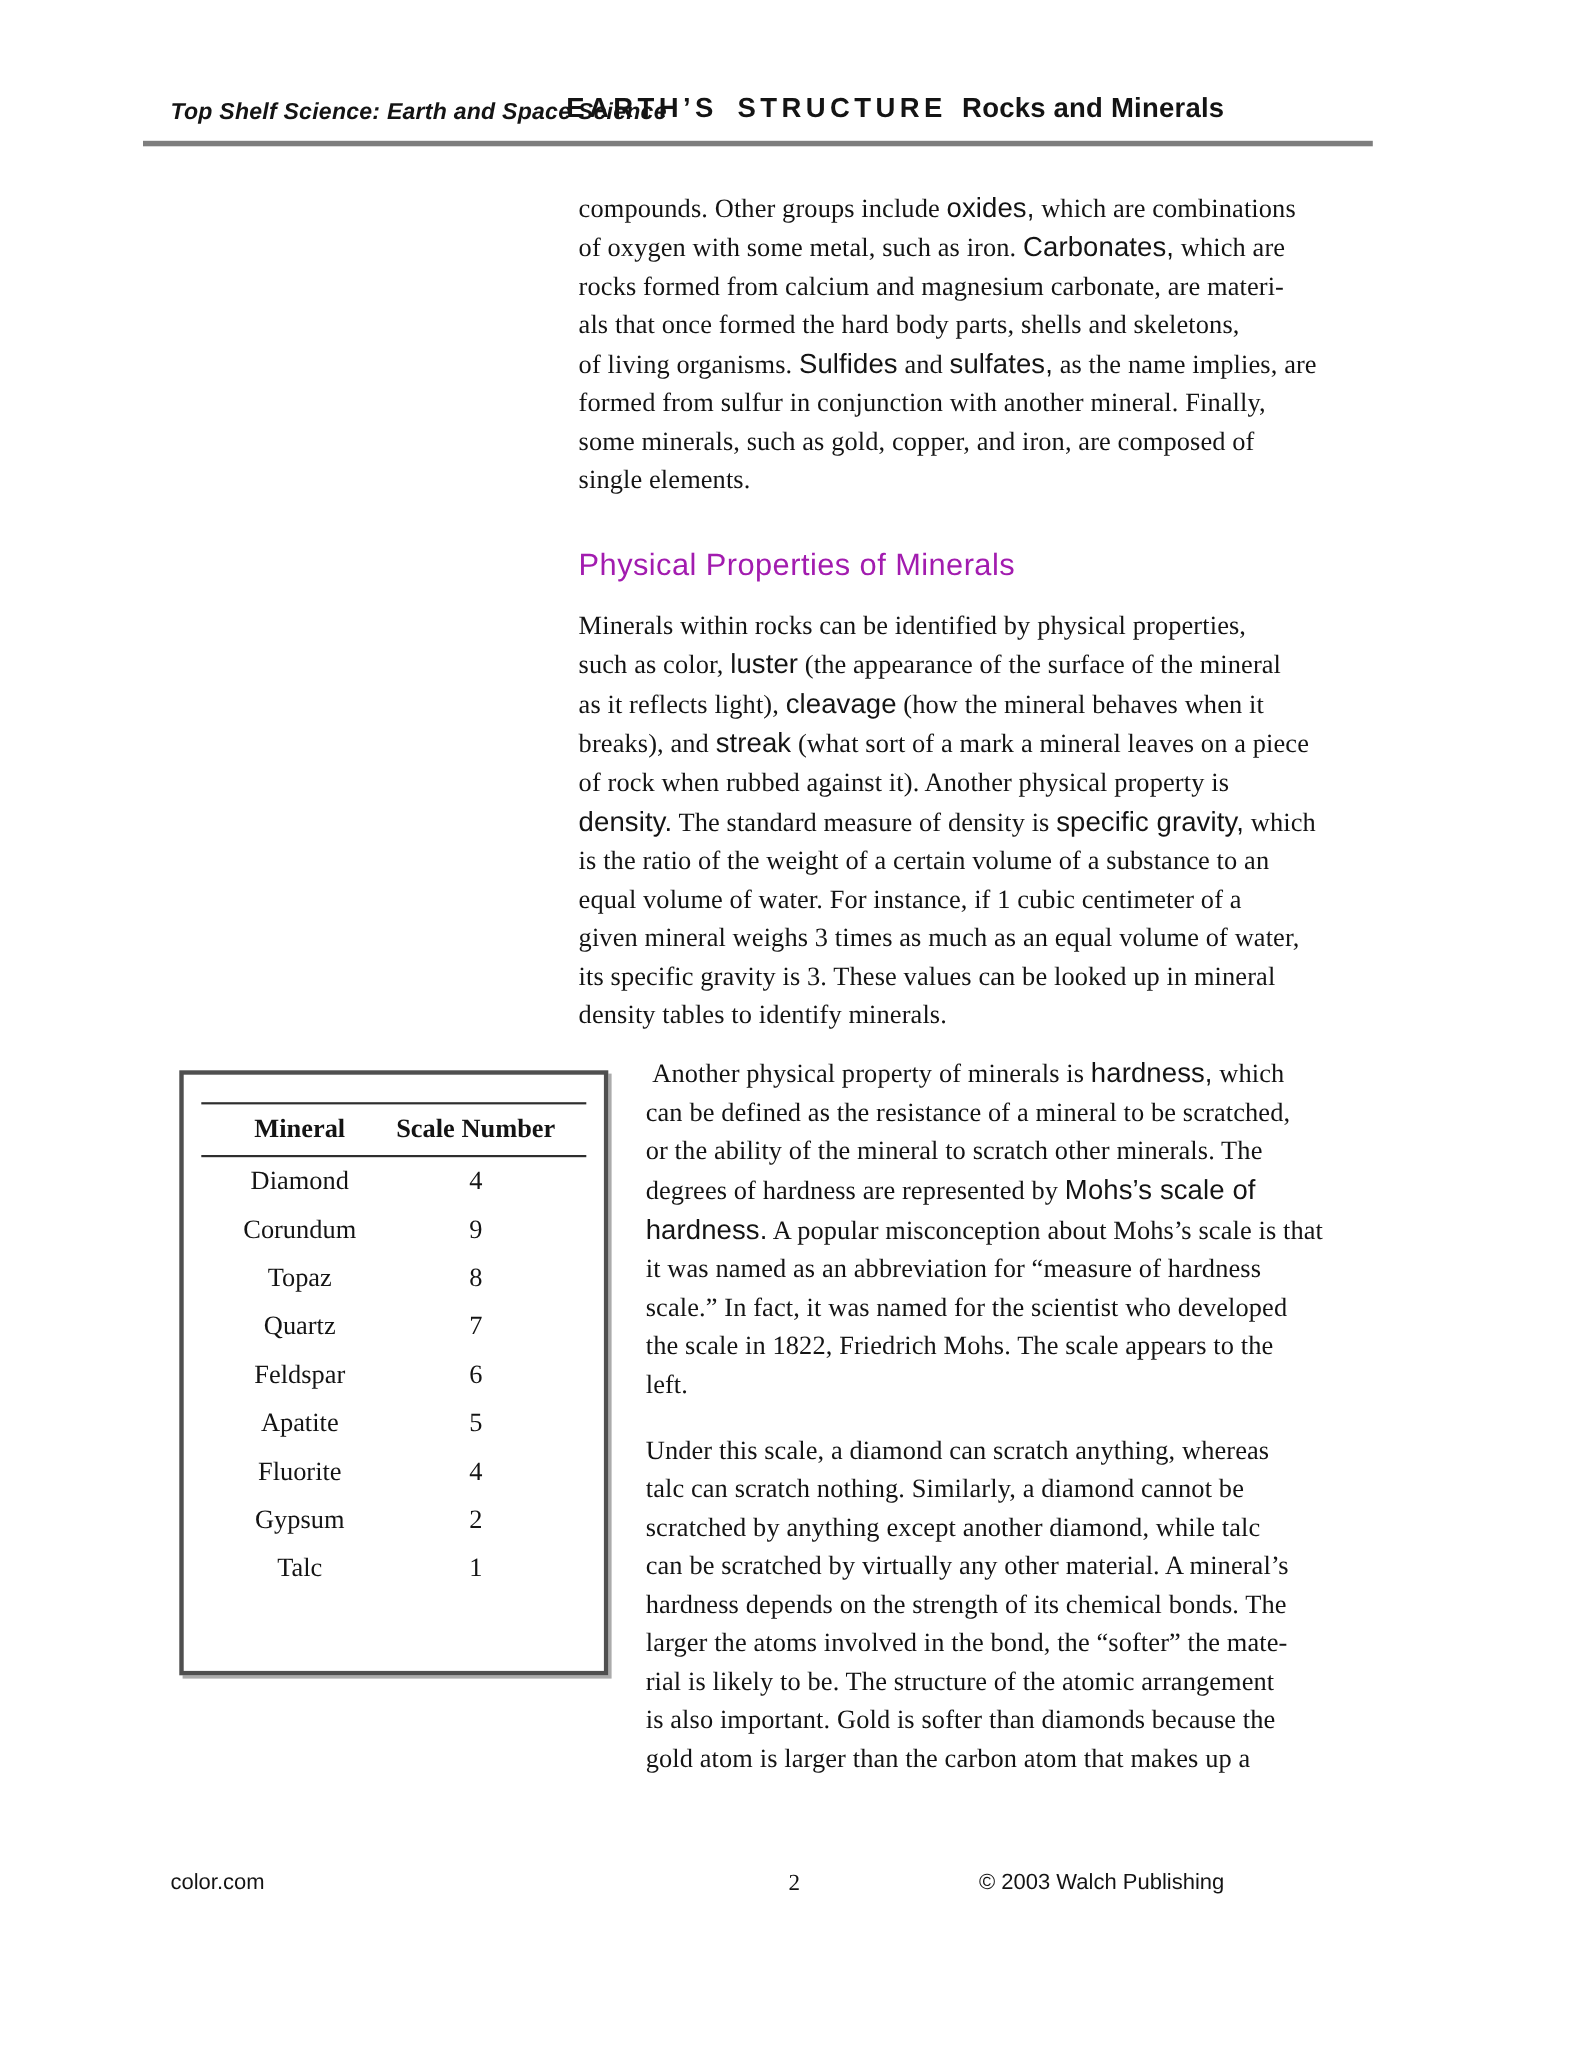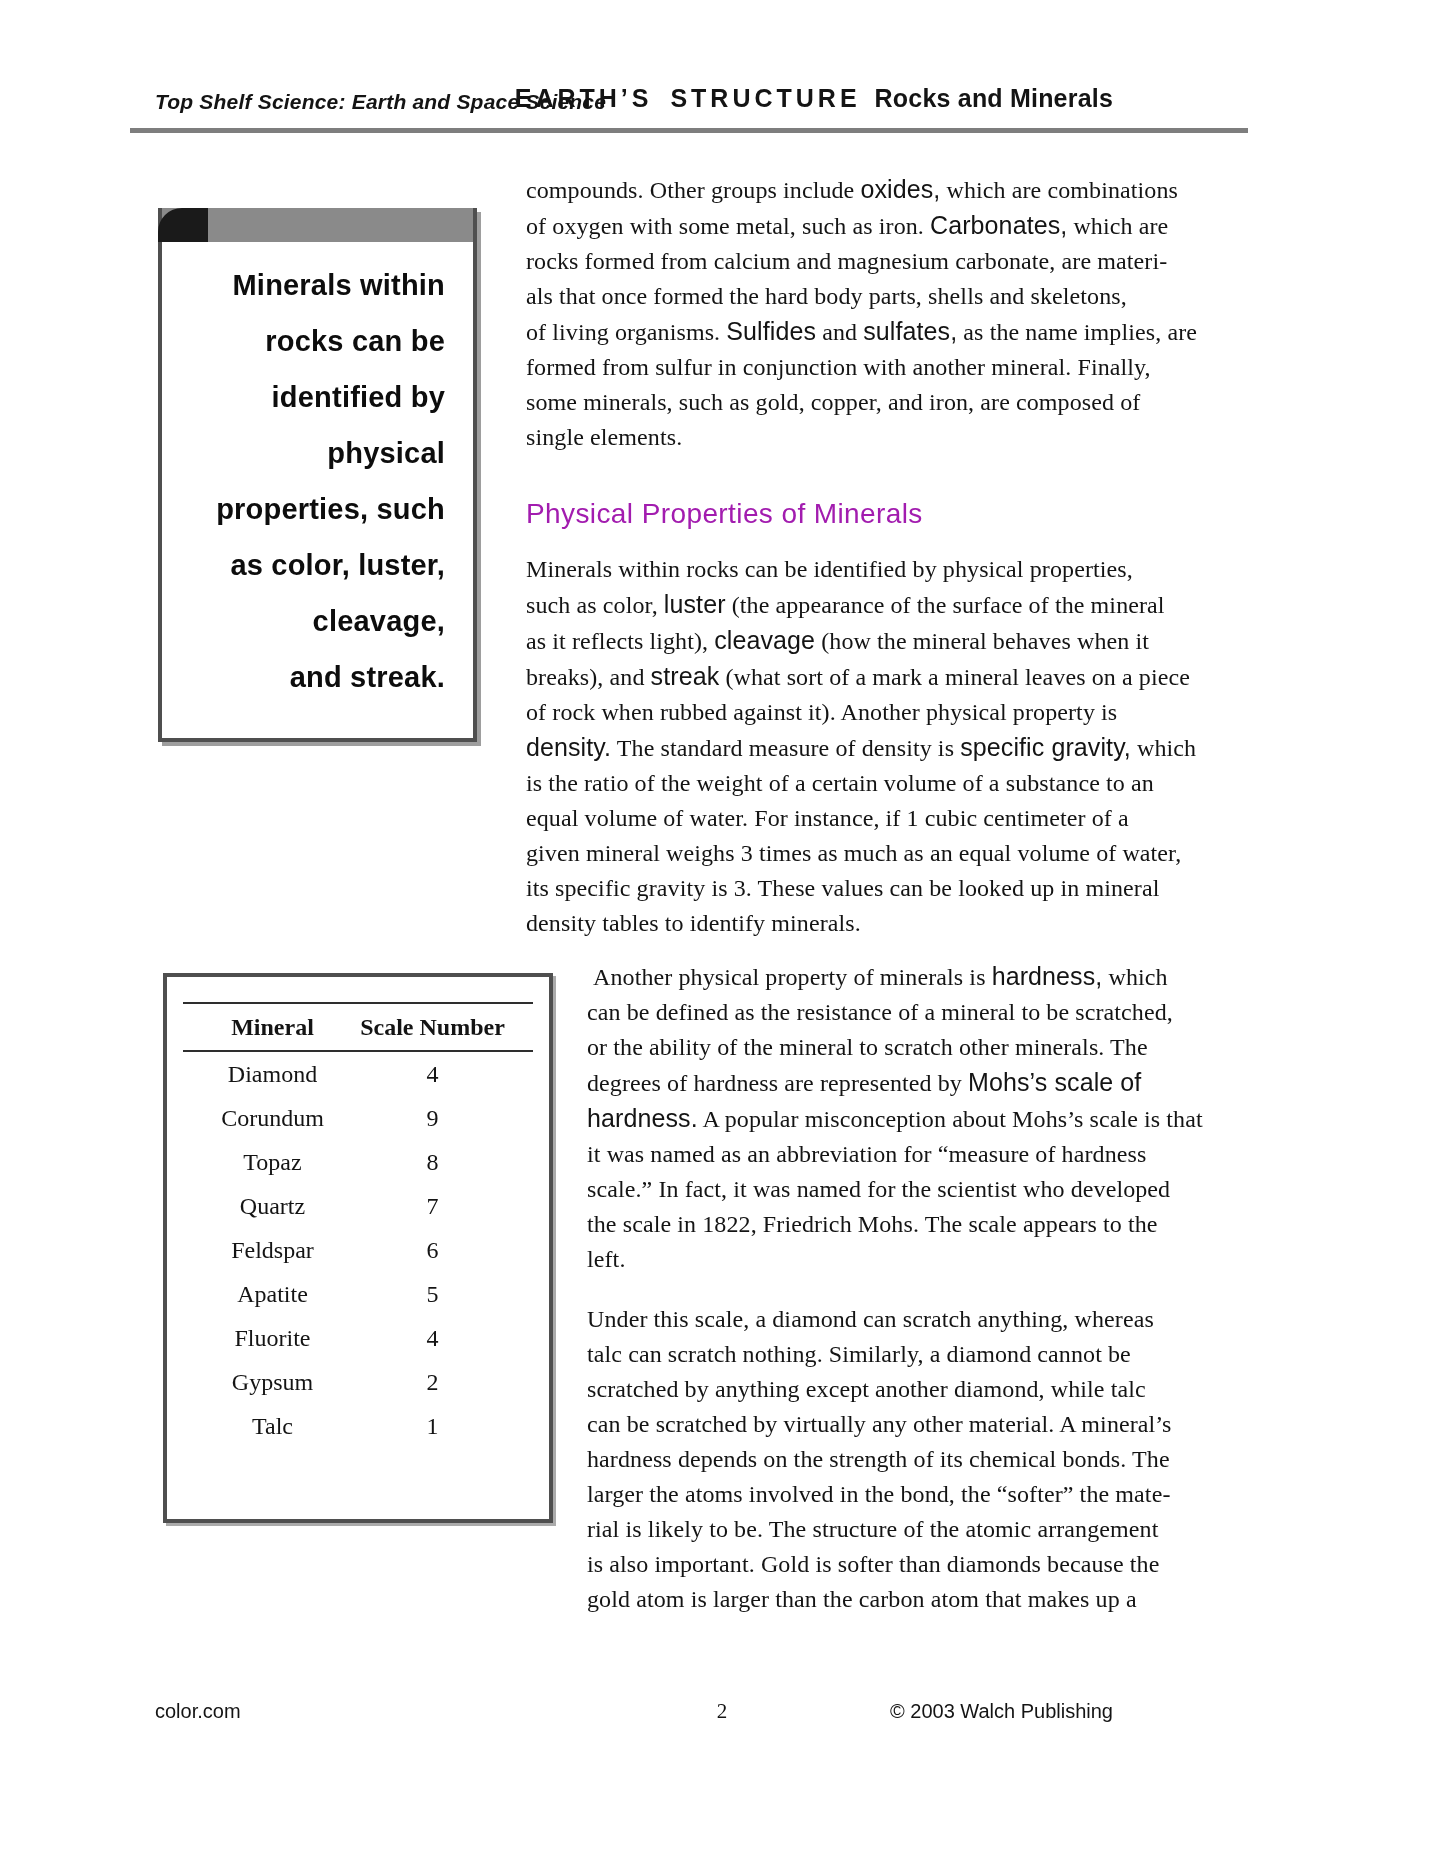--- a/index.html
+++ b/index.html
@@ -52,32 +52,20 @@
 
 <div class="page">
 
   <div class="hdr-left">Top Shelf Science: Earth and Space Science</div>
   <div class="hdr-right">
     <span class="hdr-section">EARTH’S STRUCTURE</span>
     <span class="hdr-chapter">Rocks and Minerals</span>
   </div>
   <div class="hdr-rule"></div>
 
-  <div class="pullbox">
-    <div class="pullbar"></div>
-    <div class="pullcorner"></div>
-    <div class="pulltext">Minerals within
-rocks can be
-identified by
-physical
-properties, such
-as color, luster,
-cleavage,
-and streak.</div>
-  </div>
 
   <div class="bodytext p1">compounds. Other groups include <b class="kw">oxides,</b> which are combinations<br>of oxygen with some metal, such as iron. <b class="kw">Carbonates,</b> which are<br>rocks formed from calcium and magnesium carbonate, are materi-<br>als that once formed the hard body parts, shells and skeletons,<br>of living organisms. <b class="kw">Sulfides</b> and <b class="kw">sulfates,</b> as the name implies, are<br>formed from sulfur in conjunction with another mineral. Finally,<br>some minerals, such as gold, copper, and iron, are composed of<br>single elements.</div>
 
   <div class="heading">Physical Properties of Minerals</div>
 
   <div class="bodytext p2">Minerals within rocks can be identified by physical properties,<br>such as color, <b class="kw">luster</b> (the appearance of the surface of the mineral<br>as it reflects light), <b class="kw">cleavage</b> (how the mineral behaves when it<br>breaks), and <b class="kw">streak</b> (what sort of a mark a mineral leaves on a piece<br>of rock when rubbed against it). Another physical property is<br><b class="kw">density.</b> The standard measure of density is <b class="kw">specific gravity,</b> which<br>is the ratio of the weight of a certain volume of a substance to an<br>equal volume of water. For instance, if 1 cubic centimeter of a<br>given mineral weighs 3 times as much as an equal volume of water,<br>its specific gravity is 3. These values can be looked up in mineral<br>density tables to identify minerals.</div>
 
   <div class="bodytext p3">Another physical property of minerals is <b class="kw">hardness,</b> which<br>can be defined as the resistance of a mineral to be scratched,<br>or the ability of the mineral to scratch other minerals. The<br>degrees of hardness are represented by <b class="kw">Mohs’s scale of</b><br><b class="kw">hardness.</b> A popular misconception about Mohs’s scale is that<br>it was named as an abbreviation for “measure of hardness<br>scale.” In fact, it was named for the scientist who developed<br>the scale in 1822, Friedrich Mohs. The scale appears to the<br>left.</div>
 
   <div class="bodytext p4">Under this scale, a diamond can scratch anything, whereas<br>talc can scratch nothing. Similarly, a diamond cannot be<br>scratched by anything except another diamond, while talc<br>can be scratched by virtually any other material. A mineral’s<br>hardness depends on the strength of its chemical bonds. The<br>larger the atoms involved in the bond, the “softer” the mate-<br>rial is likely to be. The structure of the atomic arrangement<br>is also important. Gold is softer than diamonds because the<br>gold atom is larger than the carbon atom that makes up a</div>

